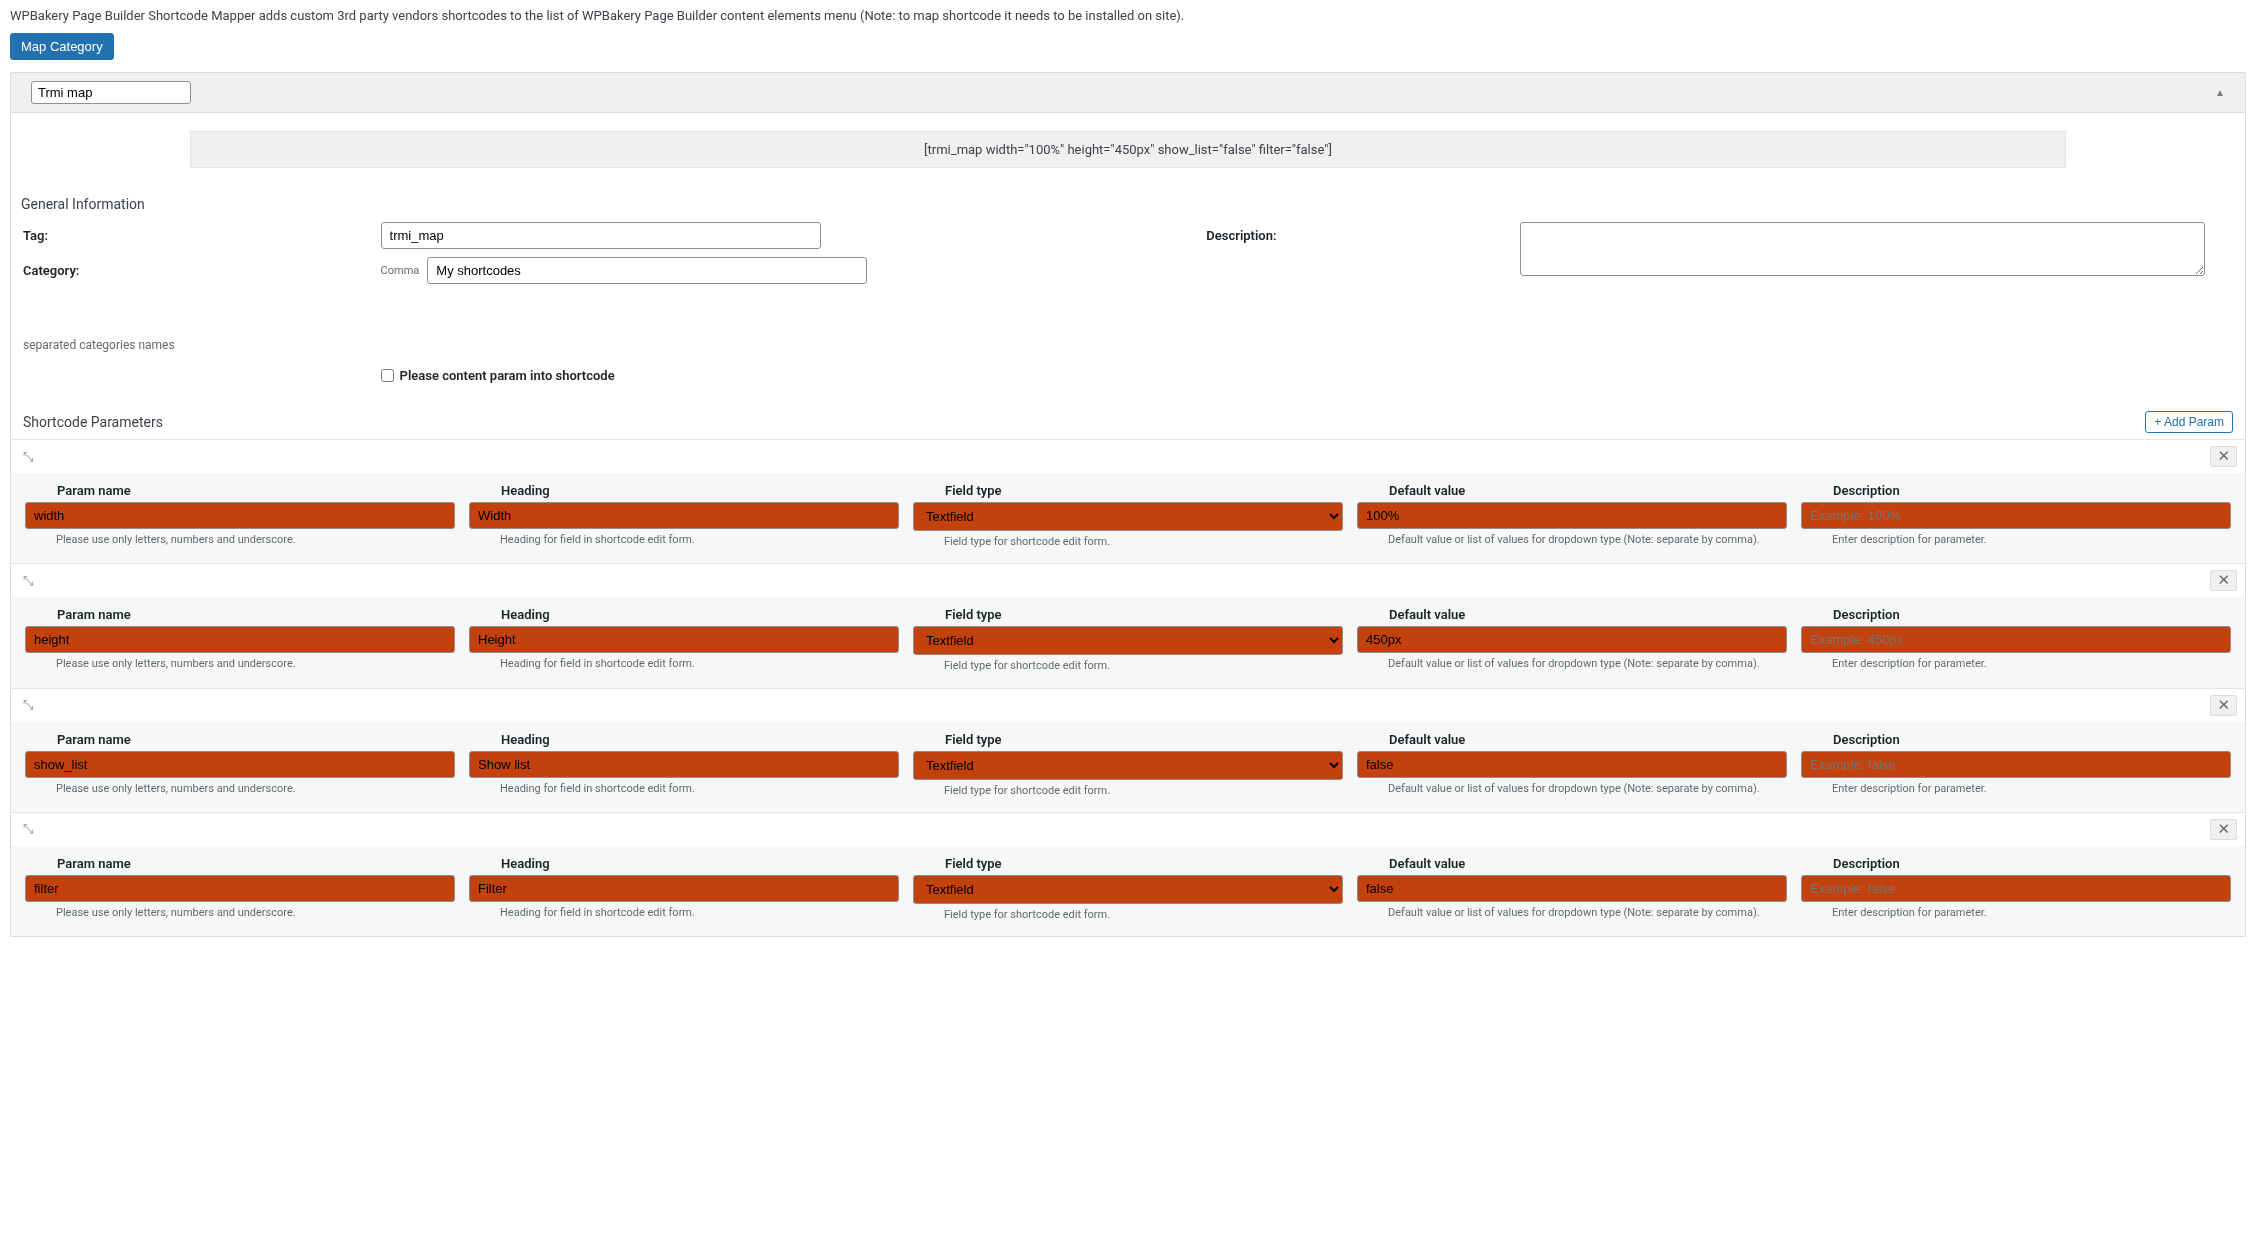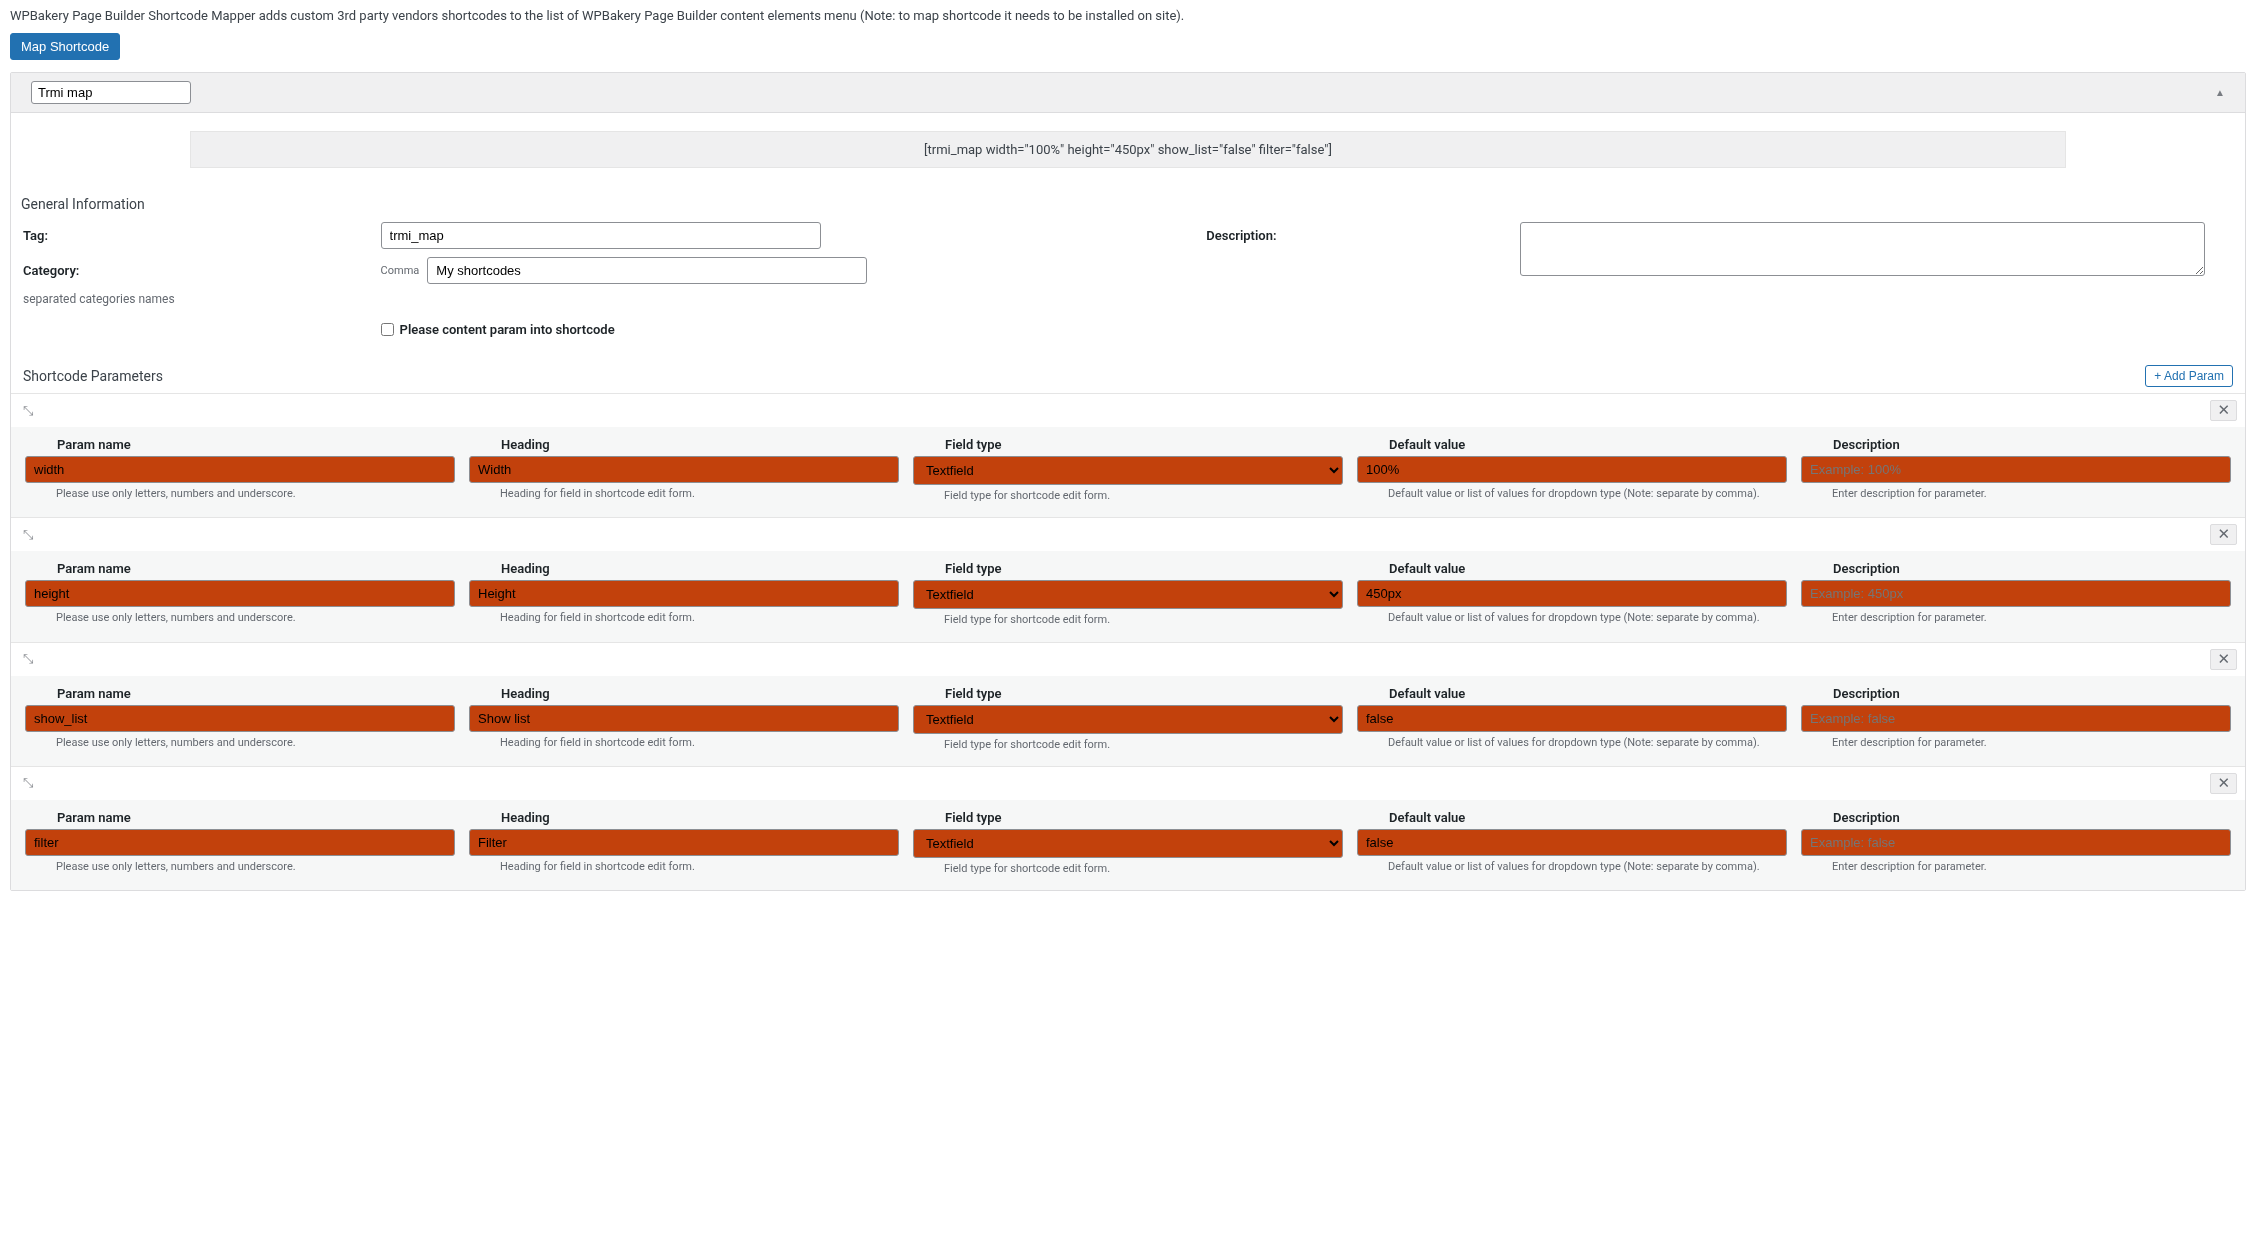--- a/index.html
+++ b/index.html
@@ -81,21 +81,21 @@
   max-width: 440px;
   padding: 5px 8px;
   border: 1px solid #8c8f94;
   border-radius: 3px;
   font-size: 13px;
   background: #fff;
 }
 .tag-input-row .text-input { display: inline-block; width: calc(100% - 0px); }
 .cat-row { display: flex; align-items: center; gap: 4px; }
 .cat-row .text-input { flex: 1; }
-.gcol-hint { grid-column: 1 / span 2; font-size: 12px; color: #646970; }
+.gcol-hint { grid-column: 1 / span 2; font-size: 12px; color: #646970; margin-top: 46px; }
 .desc-textarea {
   width: 100%;
   height: 54px;
   border: 1px solid #8c8f94;
   border-radius: 3px;
   padding: 4px 6px;
   resize: both;
   font-size: 13px;
 }
 .checkbox-row {
@@ -166,21 +166,21 @@
   background: #c2410c;
 }
 .pcell .phint { font-size: 11px; color: #646970; line-height: 1.3; margin-left: 31px; }
 </style>
 </head>
 <body>
 
 <div class="intro">WPBakery Page Builder Shortcode Mapper adds custom 3rd party vendors shortcodes to the list of WPBakery Page Builder content elements menu (Note: to map shortcode it needs to be installed on site).</div>
 
 <div class="map-btn-wrap">
-  <button class="btn-primary">Map Shortcode</button>
+  <button class="btn-primary">Map Category</button>
 </div>
 
 <div class="panel">
 
   <div class="panel-header">
     <input class="title-input" type="text" value="Trmi map" style="">
     <span class="caret">▲</span>
   </div>
 
   <div class="preview-wrap">

